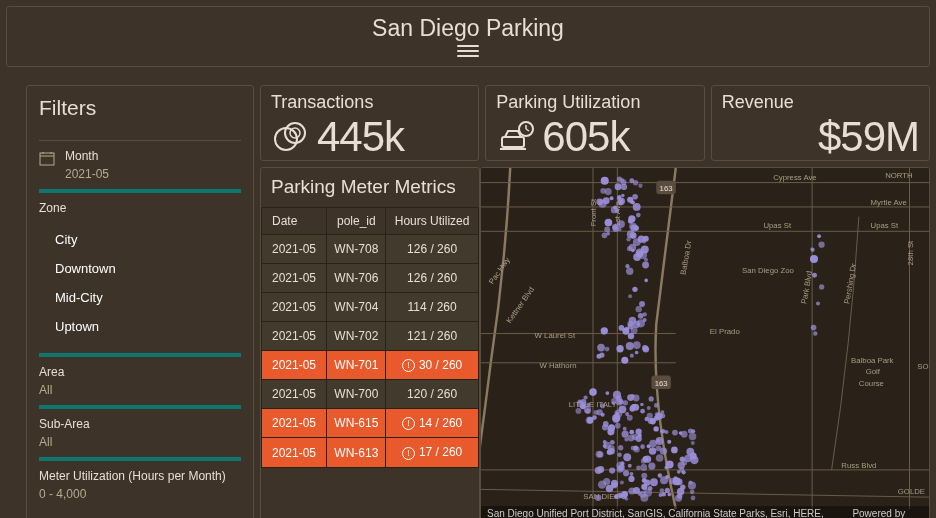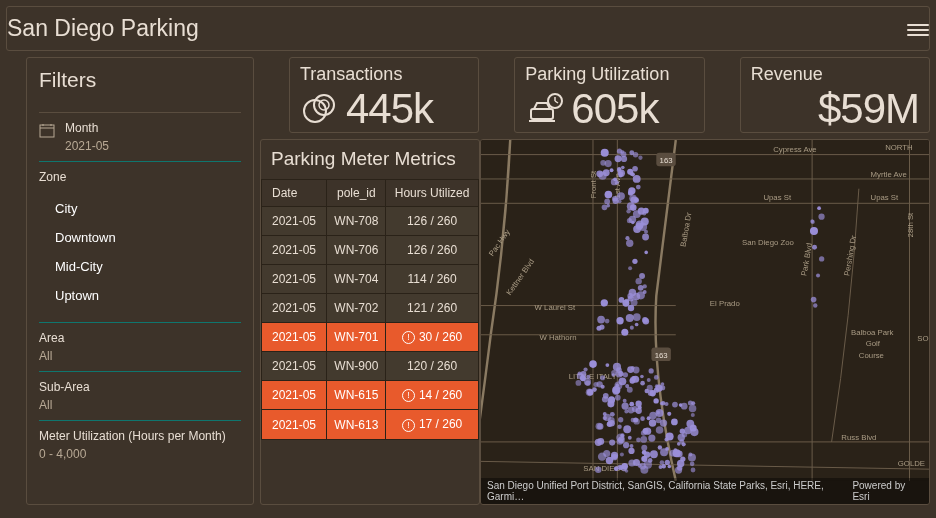--- a/index.html
+++ b/index.html
@@ -12,55 +12,55 @@
   overflow: hidden;
   padding: 6px;
 }
 .header {
   border: 1px solid #5a4d3f;
   border-radius: 3px;
   padding: 8px 0;
   display: flex;
   justify-content: space-between;
   align-items: center;
-  margin-bottom: 6px;
+  margin-bottom: 18px;
+  flex-direction: column;
 }
 .title { font-size: 23px; font-weight: 300; }
 .subtitle { font-size: 12px; font-weight: 300; margin-top: 2px; }
 .menu-icon { width: 22px; height: 16px; cursor: pointer; }
 .menu-icon span { display: block; height: 2px; background: #e8ded3; margin: 3px 0; border-radius: 1px; }
 
 .main { display: flex; gap: 6px; height: 448px; padding-left: 20px; }
 .sidebar {
   width: 228px;
   border: 1px solid #5a4d3f;
   border-radius: 3px;
   padding: 10px 12px;
   overflow: hidden;
 }
 .sidebar h2 { font-size: 21px; font-weight: 300; margin-bottom: 20px; }
-.filter-sec { border-top: 1px solid #0f766e; padding: 8px 0; }
+.filter-sec { border-top: 4px solid #0f766e; padding: 8px 0; }
 .filter-sec:first-of-type { border-top: 1px solid #5a4d3f; }
 .filter-label { font-size: 12px; margin-bottom: 4px; }
 .filter-val { font-size: 12px; color: #b8a995; }
 .month-row { display: flex; gap: 10px; align-items: flex-start; }
 .cal-icon { width: 16px; height: 16px; margin-top: 2px; }
 .zone-list { list-style: none; padding: 6px 0 4px 16px; }
 .zone-list li { font-size: 13px; padding: 7px 0; cursor: pointer; color: #ffffff; }
 
 .content { flex: 1; display: flex; flex-direction: column; gap: 6px; }
 .kpis { display: flex; gap: 6px; height: 76px; }
 .kpi {
   border: 1px solid #5a4d3f;
   border-radius: 3px;
   padding: 6px 10px;
   flex: 1;
   display: flex;
   flex-direction: column;
-  margin-left: 29px;
 }
 .kpi-title { font-size: 18px; font-weight: 300; }
 .kpi-row { display: flex; align-items: center; gap: 6px; }
 .kpi-val { font-size: 42px; font-weight: 400; letter-spacing: -1px; }
 .kpi-icon { width: 40px; height: 40px; }
 
 .lower { display: flex; flex: 1; min-height: 0; }
 .panel {
   border: 1px solid #5a4d3f;
   border-radius: 3px;
@@ -214,21 +214,21 @@
                 <td>WN-702</td>
                 <td>121 / 260</td>
               </tr>
               <tr class="alert">
                 <td>2021-05</td>
                 <td>WN-701</td>
                 <td><span class="warn-icon">!</span>30 / 260</td>
               </tr>
               <tr>
                 <td>2021-05</td>
-                <td>WN-900</td>
+                <td>WN-700</td>
                 <td>120 / 260</td>
               </tr>
               <tr class="alert">
                 <td>2021-05</td>
                 <td>WN-615</td>
                 <td><span class="warn-icon">!</span>14 / 260</td>
               </tr>
               <tr class="alert">
                 <td>2021-05</td>
                 <td>WN-613</td>

